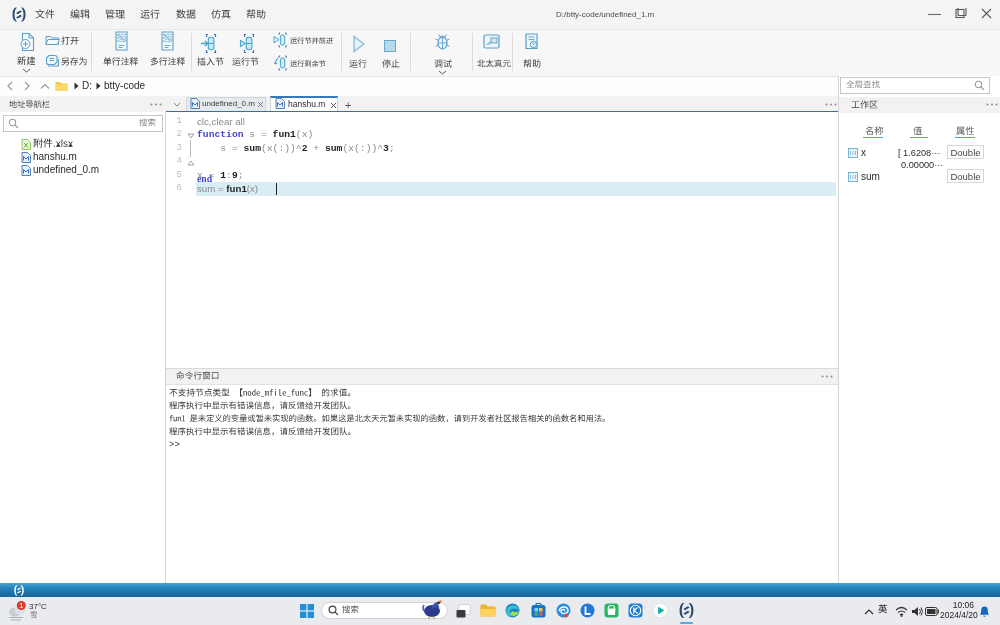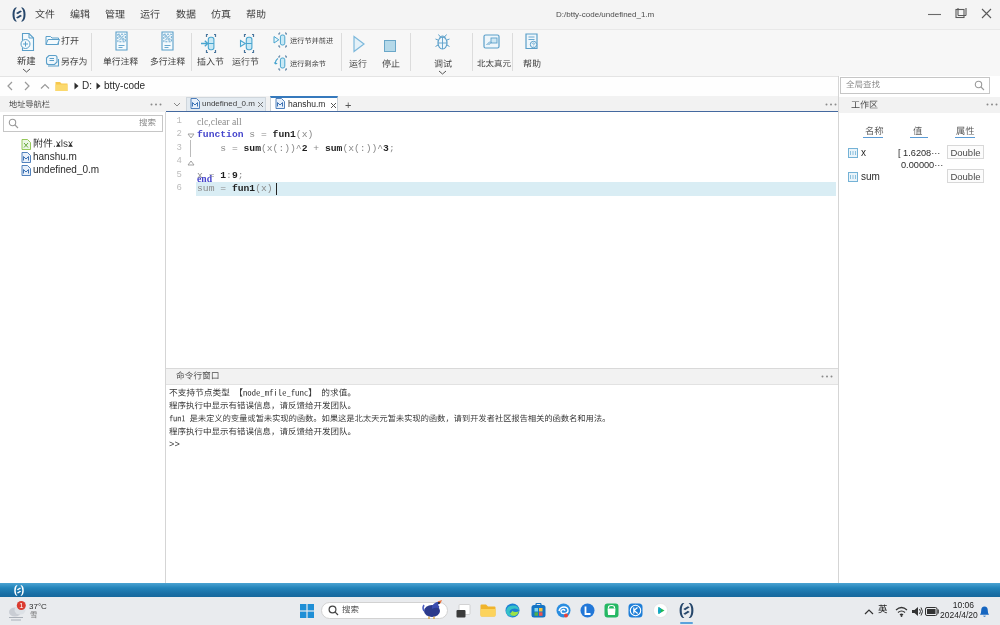--- a/index.html
+++ b/index.html
@@ -261,26 +261,26 @@
 <div class="abs" style="left:166px;top:155.2px;width:16px;text-align:right;font-family:'Liberation Mono',monospace;font-size:9.7px;line-height:13.5px;white-space:pre;color:#bcbcbc;font-size:9px">4</div>
 <div class="abs" style="left:166px;top:168.7px;width:16px;text-align:right;font-family:'Liberation Mono',monospace;font-size:9.7px;line-height:13.5px;white-space:pre;color:#bcbcbc;font-size:9px">5</div>
 <div class="abs" style="left:166px;top:182.2px;width:16px;text-align:right;font-family:'Liberation Mono',monospace;font-size:9.7px;line-height:13.5px;white-space:pre;color:#bcbcbc;font-size:9px">6</div>
 <svg class="abs" style="left:186.5px;top:132.5px" width="8" height="6" viewBox="0 0 8 6">
     <path d="M1 1 H7 L4 5 Z" fill="none" stroke="#999" stroke-width="0.9"></path>
   </svg>
 <div class="abs" style="left:189.7px;top:140px;width:1px;height:17px;background:#bbb"></div>
 <svg class="abs" style="left:186.5px;top:159.5px" width="8" height="6" viewBox="0 0 8 6">
     <path d="M1 5 H7 L4 1 Z" fill="none" stroke="#999" stroke-width="0.9"></path>
   </svg>
-<div class="abs" style="left:197px;top:114.7px;font-family:Liberation Serif, serif;font-size:9.7px;line-height:13.5px;white-space:pre"><span style="color:#8a8a8a">clc,clear all</span></div>
+<div class="abs" style="left:197px;top:114.7px;font-family:Liberation Sans, sans-serif;font-size:9.7px;line-height:13.5px;white-space:pre"><span style="color:#8a8a8a">clc,clear all</span></div>
 <div class="abs" style="left:197px;top:128.2px;font-family:'Liberation Mono',monospace;font-size:9.7px;line-height:13.5px;white-space:pre"><b style="color:#4444cc">function</b><span style="color:#8a8a8a"> s = </span><b style="color:#1f1f1f">fun1</b><span style="color:#8a8a8a">(x)</span></div>
 <div class="abs" style="left:197px;top:141.7px;font-family:'Liberation Mono',monospace;font-size:9.7px;line-height:13.5px;white-space:pre"><span style="color:#8a8a8a">    s = </span><b style="color:#1f1f1f">sum</b><span style="color:#8a8a8a">(x(:))^</span><b style="color:#1f1f1f">2</b><span style="color:#8a8a8a"> + </span><b style="color:#1f1f1f">sum</b><span style="color:#8a8a8a">(x(:))^</span><b style="color:#1f1f1f">3</b><span style="color:#8a8a8a">;</span></div>
 <div class="abs" style="left:197px;top:172px;font-family:Liberation Serif, serif;font-size:9.7px;line-height:13.5px;white-space:pre"><b style="color:#4444cc">end</b></div>
 <div class="abs" style="left:197px;top:168.7px;font-family:'Liberation Mono',monospace;font-size:9.7px;line-height:13.5px;white-space:pre"><span style="color:#8a8a8a">x = </span><b style="color:#1f1f1f">1</b><span style="color:#8a8a8a">:</span><b style="color:#1f1f1f">9</b><span style="color:#8a8a8a">;</span></div>
-<div class="abs" style="left:197px;top:182.2px;font-family:Liberation Mono, monospace;font-size:9.7px;line-height:13.5px;white-space:pre"><span style="color:#8a8a8a">sum = </span><b style="color:#1f1f1f">fun1</b><span style="color:#8a8a8a">(x)</span></div>
+<div class="abs" style="left:197px;top:182.2px;font-family:Liberation Sans, sans-serif;font-size:9.7px;line-height:13.5px;white-space:pre"><span style="color:#8a8a8a">sum = </span><b style="color:#1f1f1f">fun1</b><span style="color:#8a8a8a">(x)</span></div>
 <div class="abs" style="left:276px;top:183px;width:1px;height:12px;background:#222"></div>
 <div class="abs" style="left:166px;top:368px;width:672px;height:17px;background:#f2f2f2;border-top:1px solid #d9d9d9;border-bottom:1px solid #e2e2e2"></div>
 <svg class="" style="position:absolute;left:176px;top:371px;" width="44" height="10" viewBox="0 -7.7 44 10">
     <path fill="#4a4a4a" d="M4.4 -7.4C3.6 -6.2 1.9 -5.1 0.3 -4.7C0.4 -4.5 0.6 -4.3 0.7 -4.1C1.3 -4.3 2 -4.6 2.6 -5V-4.4H6.1V-5C6.7 -4.6 7.3 -4.3 7.9 -4.1C8 -4.3 8.2 -4.6 8.4 -4.8C7 -5.1 5.6 -5.9 4.8 -6.8L4.9 -7ZM2.6 -5C3.3 -5.4 3.9 -5.9 4.4 -6.4C4.8 -5.9 5.4 -5.4 6 -5ZM1.1 -3.7V0H1.7V-0.7H3.8V-3.7ZM1.7 -3.1H3.1V-1.3H1.7ZM4.7 -3.7V0.7H5.3V-3.1H7V-1.2C7 -1.1 7 -1.1 6.8 -1.1C6.7 -1.1 6.3 -1.1 5.8 -1.1C5.9 -0.9 6 -0.7 6 -0.5C6.7 -0.5 7.1 -0.5 7.3 -0.6C7.6 -0.7 7.6 -0.9 7.6 -1.2V-3.7ZM12.2 -4.9C12.7 -4.5 13.2 -3.9 13.5 -3.5L14 -3.9C13.7 -4.3 13.1 -4.9 12.6 -5.2ZM10.2 -3.3V-2.7H14.9C14.4 -2.1 13.8 -1.5 13.2 -0.9C12.7 -1.2 12.2 -1.5 11.8 -1.8L11.4 -1.3C12.3 -0.7 13.6 0.2 14.2 0.7L14.7 0.2C14.4 -0 14.1 -0.3 13.7 -0.6C14.6 -1.4 15.5 -2.3 16.1 -3L15.7 -3.3L15.5 -3.3ZM13.1 -7.3C12.2 -6.1 10.6 -4.9 9 -4.3C9.2 -4.1 9.4 -3.9 9.5 -3.7C10.8 -4.3 12.1 -5.2 13.1 -6.3C14.1 -5.3 15.5 -4.3 16.7 -3.7C16.8 -3.9 17 -4.2 17.2 -4.3C15.9 -4.8 14.4 -5.8 13.5 -6.7L13.7 -7ZM21.2 -6.8V-6.2H25.5V-6.8ZM19.7 -7.3C19.3 -6.7 18.4 -5.9 17.7 -5.4C17.8 -5.3 18 -5 18.1 -4.9C18.9 -5.4 19.8 -6.3 20.3 -7.1ZM20.8 -4.4V-3.8H23.7V-0.1C23.7 -0 23.7 0 23.5 0C23.4 0.1 22.8 0.1 22.1 0C22.2 0.2 22.3 0.5 22.4 0.7C23.2 0.7 23.7 0.7 24 0.6C24.3 0.5 24.4 0.3 24.4 -0.1V-3.8H25.7V-4.4ZM20.1 -5.4C19.5 -4.5 18.5 -3.4 17.6 -2.8C17.7 -2.7 18 -2.4 18.1 -2.3C18.4 -2.5 18.7 -2.8 19.1 -3.2V0.7H19.7V-3.9C20.1 -4.3 20.4 -4.8 20.7 -5.2ZM29.3 -5.9C28.6 -5.3 27.7 -4.9 26.8 -4.6L27.2 -4.1C28.1 -4.4 29.1 -4.9 29.8 -5.5ZM31.1 -5.5C32 -5.1 33.1 -4.5 33.7 -4.1L34.1 -4.5C33.5 -4.9 32.4 -5.5 31.5 -5.9ZM29.9 -5C29.7 -4.7 29.5 -4.4 29.3 -4.1H27.5V0.7H28.2V0.3H32.8V0.7H33.5V-4.1H30C30.2 -4.3 30.4 -4.6 30.5 -4.8ZM28.2 -0.1V-3.6H32.8V-0.1ZM29.3 -1.9C29.6 -1.8 30 -1.6 30.4 -1.4C29.8 -1.1 29.2 -0.8 28.5 -0.7C28.6 -0.6 28.7 -0.4 28.8 -0.3C29.5 -0.5 30.2 -0.7 30.9 -1.2C31.3 -0.9 31.7 -0.7 32 -0.4L32.3 -0.8C32.1 -1 31.7 -1.2 31.3 -1.5C31.7 -1.8 32 -2.2 32.2 -2.8L31.9 -2.9L31.8 -2.9H29.8C29.9 -3.1 30 -3.2 30 -3.4L29.5 -3.4C29.3 -3 29 -2.5 28.5 -2.1C28.6 -2.1 28.8 -1.9 28.9 -1.8C29.1 -2 29.3 -2.3 29.5 -2.5H31.5C31.3 -2.2 31.1 -1.9 30.8 -1.7C30.4 -1.9 30 -2.1 29.6 -2.2ZM29.8 -7.2C29.9 -7 30 -6.8 30.1 -6.6H26.8V-5.2H27.4V-6H33.4V-5.2H34.1V-6.6H30.9C30.8 -6.8 30.6 -7.1 30.5 -7.4ZM35.9 -6.4V0.5H36.6V-0.3H41.7V0.4H42.4V-6.4ZM36.6 -0.9V-5.7H41.7V-0.9Z"></path>
   </svg>
 <svg class="abs" style="left:821px;top:374.5px" width="12" height="3" viewBox="0 0 12 3">
     <circle cx="1.5" cy="1.5" r="1" fill="#8a8a8a"></circle>
     <circle cx="6" cy="1.5" r="1" fill="#8a8a8a"></circle>
     <circle cx="10.5" cy="1.5" r="1" fill="#8a8a8a"></circle>
   </svg>

